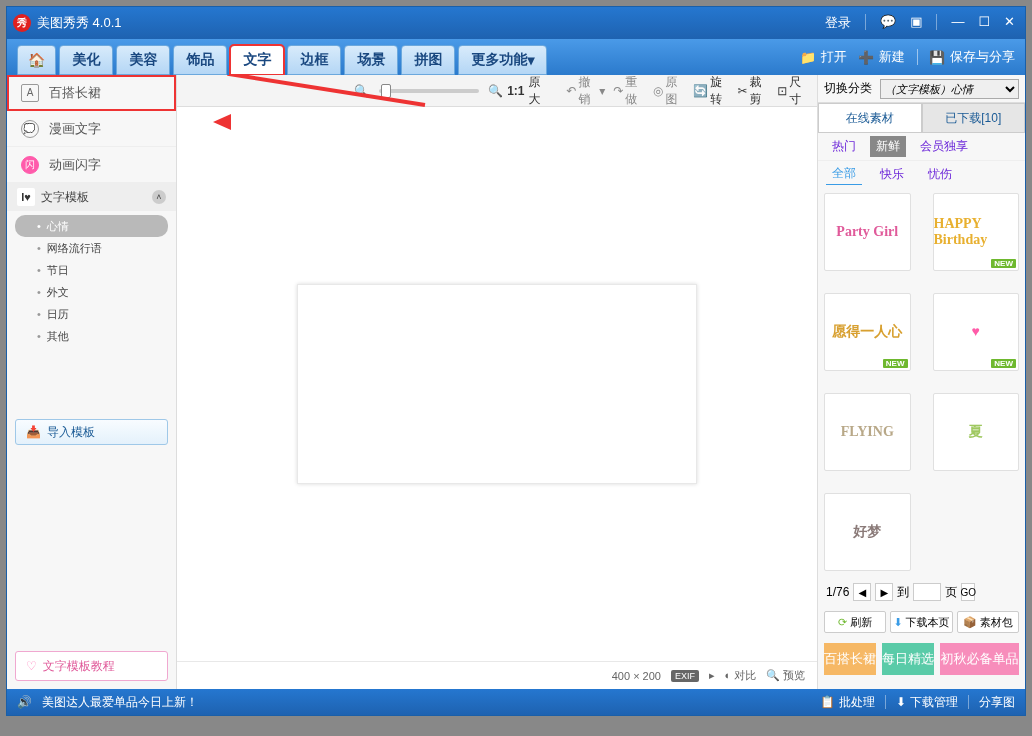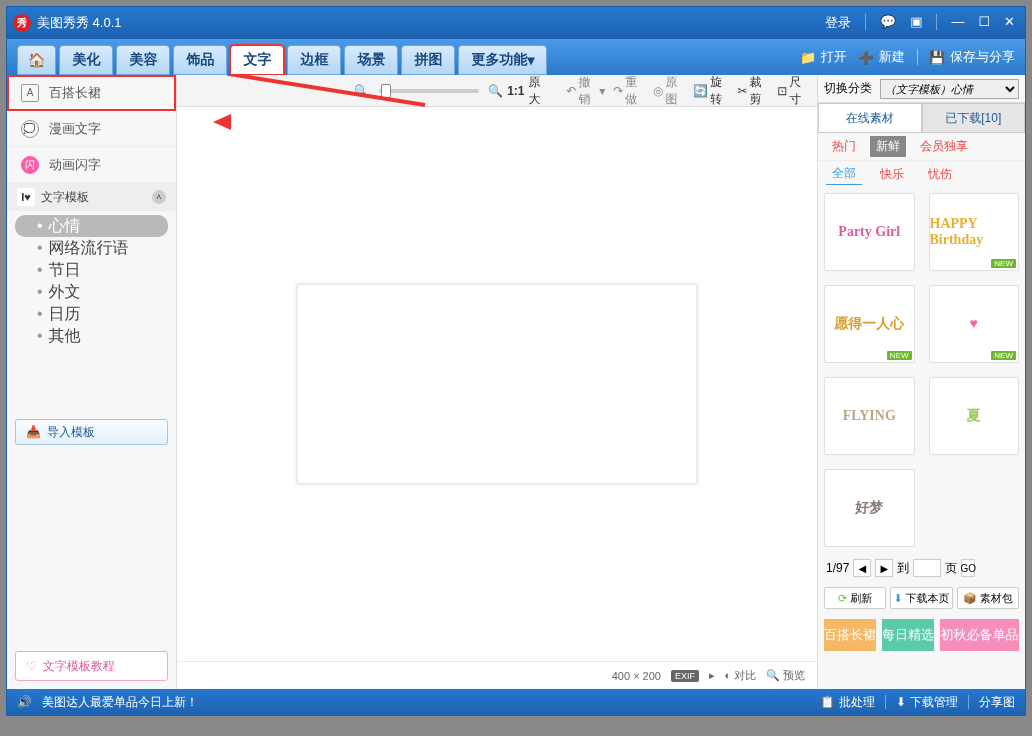--- a/index.html
+++ b/index.html
@@ -40,21 +40,21 @@
 
 
 .left { width: 170px; background: #f7f7f7; border-right: 1px solid #ddd; display: flex; flex-direction: column; }
 .left-item { height: 36px; display: flex; align-items: center; padding: 0 14px; gap: 10px; font-size: 13px; color: #555; cursor: pointer; border-bottom: 1px solid #eee; }
 .left-item.highlighted { outline: 2px solid #e33; outline-offset: -2px; }
 .li-icon { width: 18px; height: 18px; border: 1px solid #999; border-radius: 2px; display: flex; align-items: center; justify-content: center; font-size: 10px; color: #666; }
 .li-icon.pink { background: #ff5bab; border-color: #ff5bab; color: #fff; border-radius: 50%; }
 .li-icon.love { background: #fff; border: none; font-size: 11px; color: #333; font-weight: bold; line-height: 1; }
 .tree-header { height: 28px; background: #eee; display: flex; align-items: center; padding: 0 10px; font-size: 12px; color: #444; gap: 6px; }
 .tree-collapse { margin-left: auto; width: 14px; height: 14px; background: #ccc; border-radius: 50%; display: flex; align-items: center; justify-content: center; font-size: 9px; }
-.tree { padding: 4px 0; font-size: 16px; color: #444; }
+.tree { padding: 4px 0; font-size: 11px; color: #444; }
 .tree-node { height: 22px; display: flex; align-items: center; padding-left: 30px; cursor: pointer; }
 .tree-node.active { background: #b9b9b9; color: #fff; margin: 0 8px; border-radius: 10px; padding-left: 22px; }
 .tree-node::before { content: "•"; margin-right: 6px; color: #999; }
 .tree-node.active::before { color: #fff; }
 .left-spacer { flex: 1; }
 .import-btn { margin: 8px; height: 26px; background: linear-gradient(#f8fcff, #e4f1fb); border: 1px solid #9fc8e8; border-radius: 3px; display: flex; align-items: center; padding: 0 10px; font-size: 12px; color: #1a5a95; cursor: pointer; gap: 6px; }
 .tutorial-btn { margin: 8px; margin-top: auto; height: 30px; border: 1px solid #f0a8d0; border-radius: 3px; display: flex; align-items: center; padding: 0 10px; font-size: 12px; color: #e05a9a; cursor: pointer; gap: 6px; background: #fff; }
 
 
 .canvas-area { flex: 1; background: #fff; position: relative; display: flex; flex-direction: column; }
@@ -67,27 +67,27 @@
 .arrow-head { position: absolute; top: 11px; left: 38px; width: 0; height: 0; border-right: 18px solid #e33; border-top: 8px solid transparent; border-bottom: 8px solid transparent; }
 
 
 .right { width: 208px; background: #f7f7f7; border-left: 1px solid #ddd; display: flex; flex-direction: column; font-size: 12px; }
 .cat-switch { height: 28px; display: flex; align-items: center; padding: 0 6px; gap: 8px; border-bottom: 1px solid #ddd; }
 .cat-switch select { flex: 1; height: 20px; font-size: 11px; border: 1px solid #aaa; font-style: italic; }
 .right-tabs { height: 30px; display: flex; }
 .rtab { flex: 1; display: flex; align-items: center; justify-content: center; background: #e6e6e6; border: 1px solid #ccc; cursor: pointer; color: #1a5a95; font-size: 12px; }
 .rtab.active { background: #fff; }
 .filter-row { height: 28px; display: flex; align-items: center; padding: 0 8px; gap: 8px; border-bottom: 1px solid #eee; }
-.filter { color: #ef4444; cursor: pointer; padding: 2px 6px; }
+.filter { color: #6d28d9; cursor: pointer; padding: 2px 6px; }
 .filter.active-new { background: #888; color: #fff; }
 .cat-row { height: 26px; display: flex; align-items: center; padding: 0 8px; gap: 12px; }
 .cat-row .filter.sel { color: #3a9ce6; border-bottom: 1px solid #3a9ce6; }
-.thumbs { padding: 6px; display: grid; grid-template-columns: 1fr 1fr; gap: 14px; }
+.thumbs { padding: 6px; display: grid; grid-template-columns: 1fr 1fr; gap: 22px; }
 .thumb { height: 78px; background: #fff; border: 1px solid #e0e0e0; border-radius: 2px; display: flex; align-items: center; justify-content: center; position: relative; cursor: pointer; overflow: hidden; }
-.thumb .new-badge { position: absolute; bottom: 2px; right: 2px; background: #6eb82e; color: #fff; font-size: 8px; padding: 0 3px; border-radius: 1px; }
+.thumb .new-badge { position: absolute; bottom: 2px; right: 2px; background: #6eb82e; color: #fff; font-size: 8px; padding: 0 3px; border-radius: 1px; font-weight: bold; }
 .thumb-txt { font-size: 14px; font-weight: bold; }
 .pager { height: 30px; display: flex; align-items: center; padding: 0 8px; gap: 4px; }
 .pager-btn { width: 18px; height: 18px; border: 1px solid #ccc; display: flex; align-items: center; justify-content: center; font-size: 10px; cursor: pointer; background: #fff; }
 .pager input { width: 28px; height: 18px; border: 1px solid #ccc; text-align: center; font-size: 11px; }
 .action-row { height: 30px; display: flex; align-items: center; padding: 0 6px; gap: 4px; }
 .act-btn { flex: 1; height: 22px; border: 1px solid #ccc; background: #fff; display: flex; align-items: center; justify-content: center; gap: 3px; font-size: 11px; cursor: pointer; border-radius: 2px; }
 .promo-btns { padding: 6px; display: flex; flex-direction: row; gap: 6px; }
 .promo-row1 { display: flex; gap: 6px; }
 .promo { flex: 1; height: 32px; display: flex; align-items: center; justify-content: center; color: #fff; font-size: 13px; cursor: pointer; }
 .promo.orange { background: #f6b865; }
@@ -269,21 +269,21 @@
             <div class="thumb-txt" style="color: rgb(184, 168, 136); font-family: serif;">FLYING</div>
           </div>
           <div class="thumb">
             <div class="thumb-txt" style="color: rgb(159, 200, 96); font-family: cursive;">夏</div>
           </div>
           <div class="thumb">
             <div class="thumb-txt" style="color: rgb(138, 122, 120); font-family: cursive;">好梦</div>
           </div>
         </div>
       <div class="pager">
-        <span>1/97</span>
+        <span>1/76</span>
         <div class="pager-btn">◀</div>
         <div class="pager-btn">▶</div>
         <span>到</span>
         <input style="">
         <span>页</span>
         <div class="pager-btn" style="width:14px">GO</div>
       </div>
       <div class="action-row">
         <div class="act-btn">
             <span style="color:#6eb82e">⟳</span>

